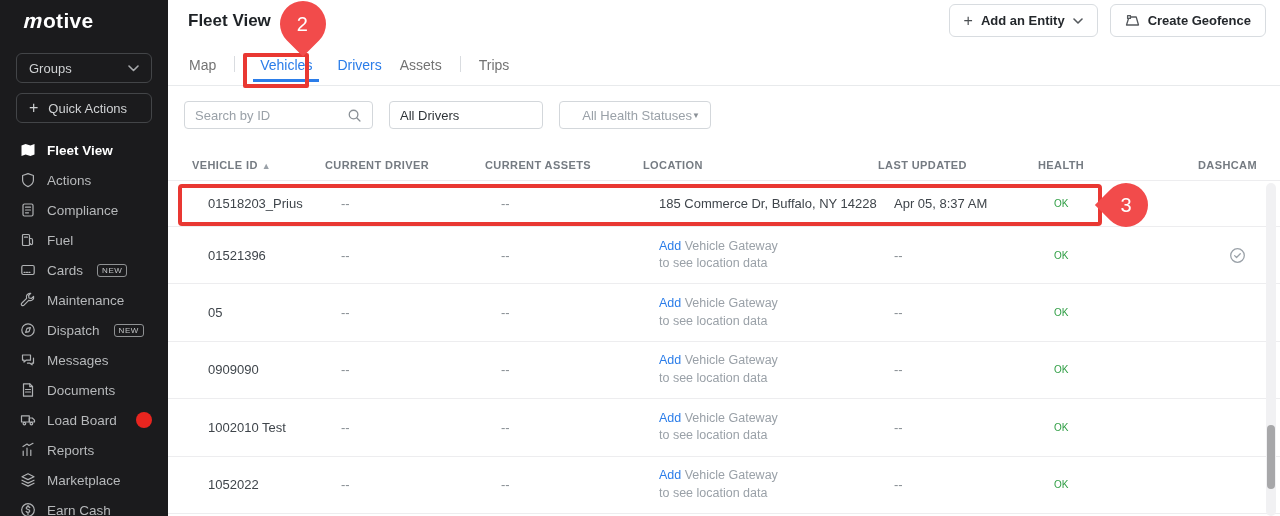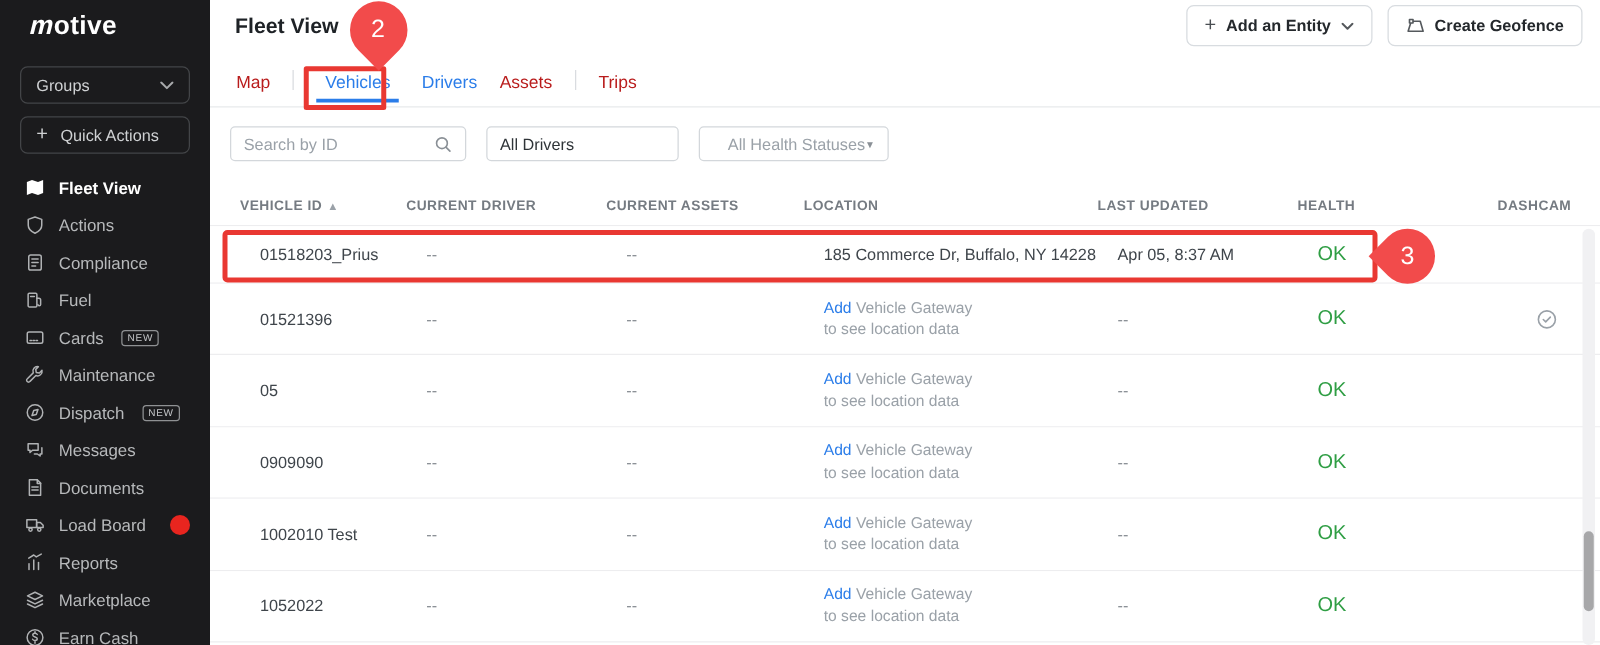--- a/index.html
+++ b/index.html
@@ -30,21 +30,21 @@
   .main { position:absolute; left:168px; top:0; width:1112px; height:516px; background:#fff; }
   .page-title { position:absolute; left:20px; top:11px; font-size:17px; font-weight:bold; color:#1e2226; }
   .actions { position:absolute; top:4px; right:14px; display:flex; gap:12px; }
   .top-btn { height:33px; display:flex; align-items:center; gap:8px; padding:0 14px; background:#fff;
              border:1px solid #d8dce0; border-radius:6px; font-size:13px; font-weight:bold; color:#24282c; cursor:pointer; }
   .top-btn .plus { font-size:16px; font-weight:normal; color:#4a4e52; }
   .btn-icon { display:flex; color:#55595d; }
 
   
   .tabs { position:absolute; left:21px; top:56px; display:flex; align-items:flex-end; gap:18px; font-size:14px; }
-  .tab { padding-bottom:9px; color:#b91c1c; cursor:pointer; }
+  .tab { padding-bottom:9px; color:#737373; cursor:pointer; }
   .tab.blue { color:var(--blue,#2b7de9); }
   .tab.active { border-bottom:3px solid var(--blue,#2b7de9); padding-bottom:6px; padding-left:7px; padding-right:7px; }
   .tab-sep { width:1px; height:16px; background:#d9dce0; margin-bottom:10px; }
   .tabs-divider { position:absolute; top:85px; left:0; width:1112px; border-top:1px solid #e8eaec; }
 
   
   .filters { position:absolute; left:16px; top:101px; display:flex; gap:16px; }
   .fbox { height:28px; border:1px solid #d3d7db; border-radius:4px; display:flex; align-items:center; padding:0 10px; background:#fff; font-size:13px; }
   .search-box { width:189px; justify-content:space-between; }
   .search-box input { border:none; outline:none; width:140px; font-size:13px; color:#33383c; font-family:"Liberation Sans",sans-serif; background:transparent; }
@@ -58,21 +58,21 @@
   .thead { position:absolute; left:0; top:150px; width:1002px; height:30px; display:grid;
            grid-template-columns:133px 160px 158px 235px 160px 160px auto; padding-left:24px; align-items:center;
            font-size:11px; font-weight:bold; letter-spacing:.4px; color:#757b82; }
   .sort-caret { display:inline-block; margin-left:4px; color:#9aa1a8; font-size:9px; }
   .rows { position:absolute; left:0; top:180px; width:1112px; border-top:1px solid #ededef; }
   .trow { display:grid; grid-template-columns:133px 160px 158px 235px 160px 160px auto; padding-left:40px;
           align-items:center; border-bottom:1px solid #ededef; font-size:13px; color:#3f454b; background:#fff; cursor:pointer; }
   .trow .muted { color:#878d93; }
   .loc-line { font-size:12.5px; line-height:1.4; color:#9aa1a8; }
   .add-link { color:var(--blue,#2b7de9); cursor:pointer; }
-  .ok { color:var(--green,#2f9e44); font-size:16px; }
+  .ok { color:var(--green,#2f9e44); font-size:10px; }
   .dash-icon { color:#9aa1a8; display:flex; padding-left:15px; }
 
   
   .hl-tab-box { position:absolute; left:75px; top:53px; width:66px; height:35px; border:4px solid var(--anno-red,#e93832); border-radius:2px; z-index:5; pointer-events:none; }
   .hl-row-box { position:absolute; left:10px; top:184px; width:924px; height:42px; border:4px solid var(--anno-red,#e93832); border-radius:4px; z-index:5; pointer-events:none; }
   .pin2 { position:absolute; left:112px; top:1px; width:46px; height:46px; background:var(--badge-red,#f24b4b);
           border-radius:50% 50% 0 50%; transform:rotate(45deg); z-index:6;
           display:flex; align-items:center; justify-content:center; }
   .pin2 span { transform:rotate(-45deg); color:#fff; font-size:20px; }
   .badge3 { position:absolute; left:936px; top:183px; width:44px; height:44px; background:var(--badge-red,#f24b4b);

